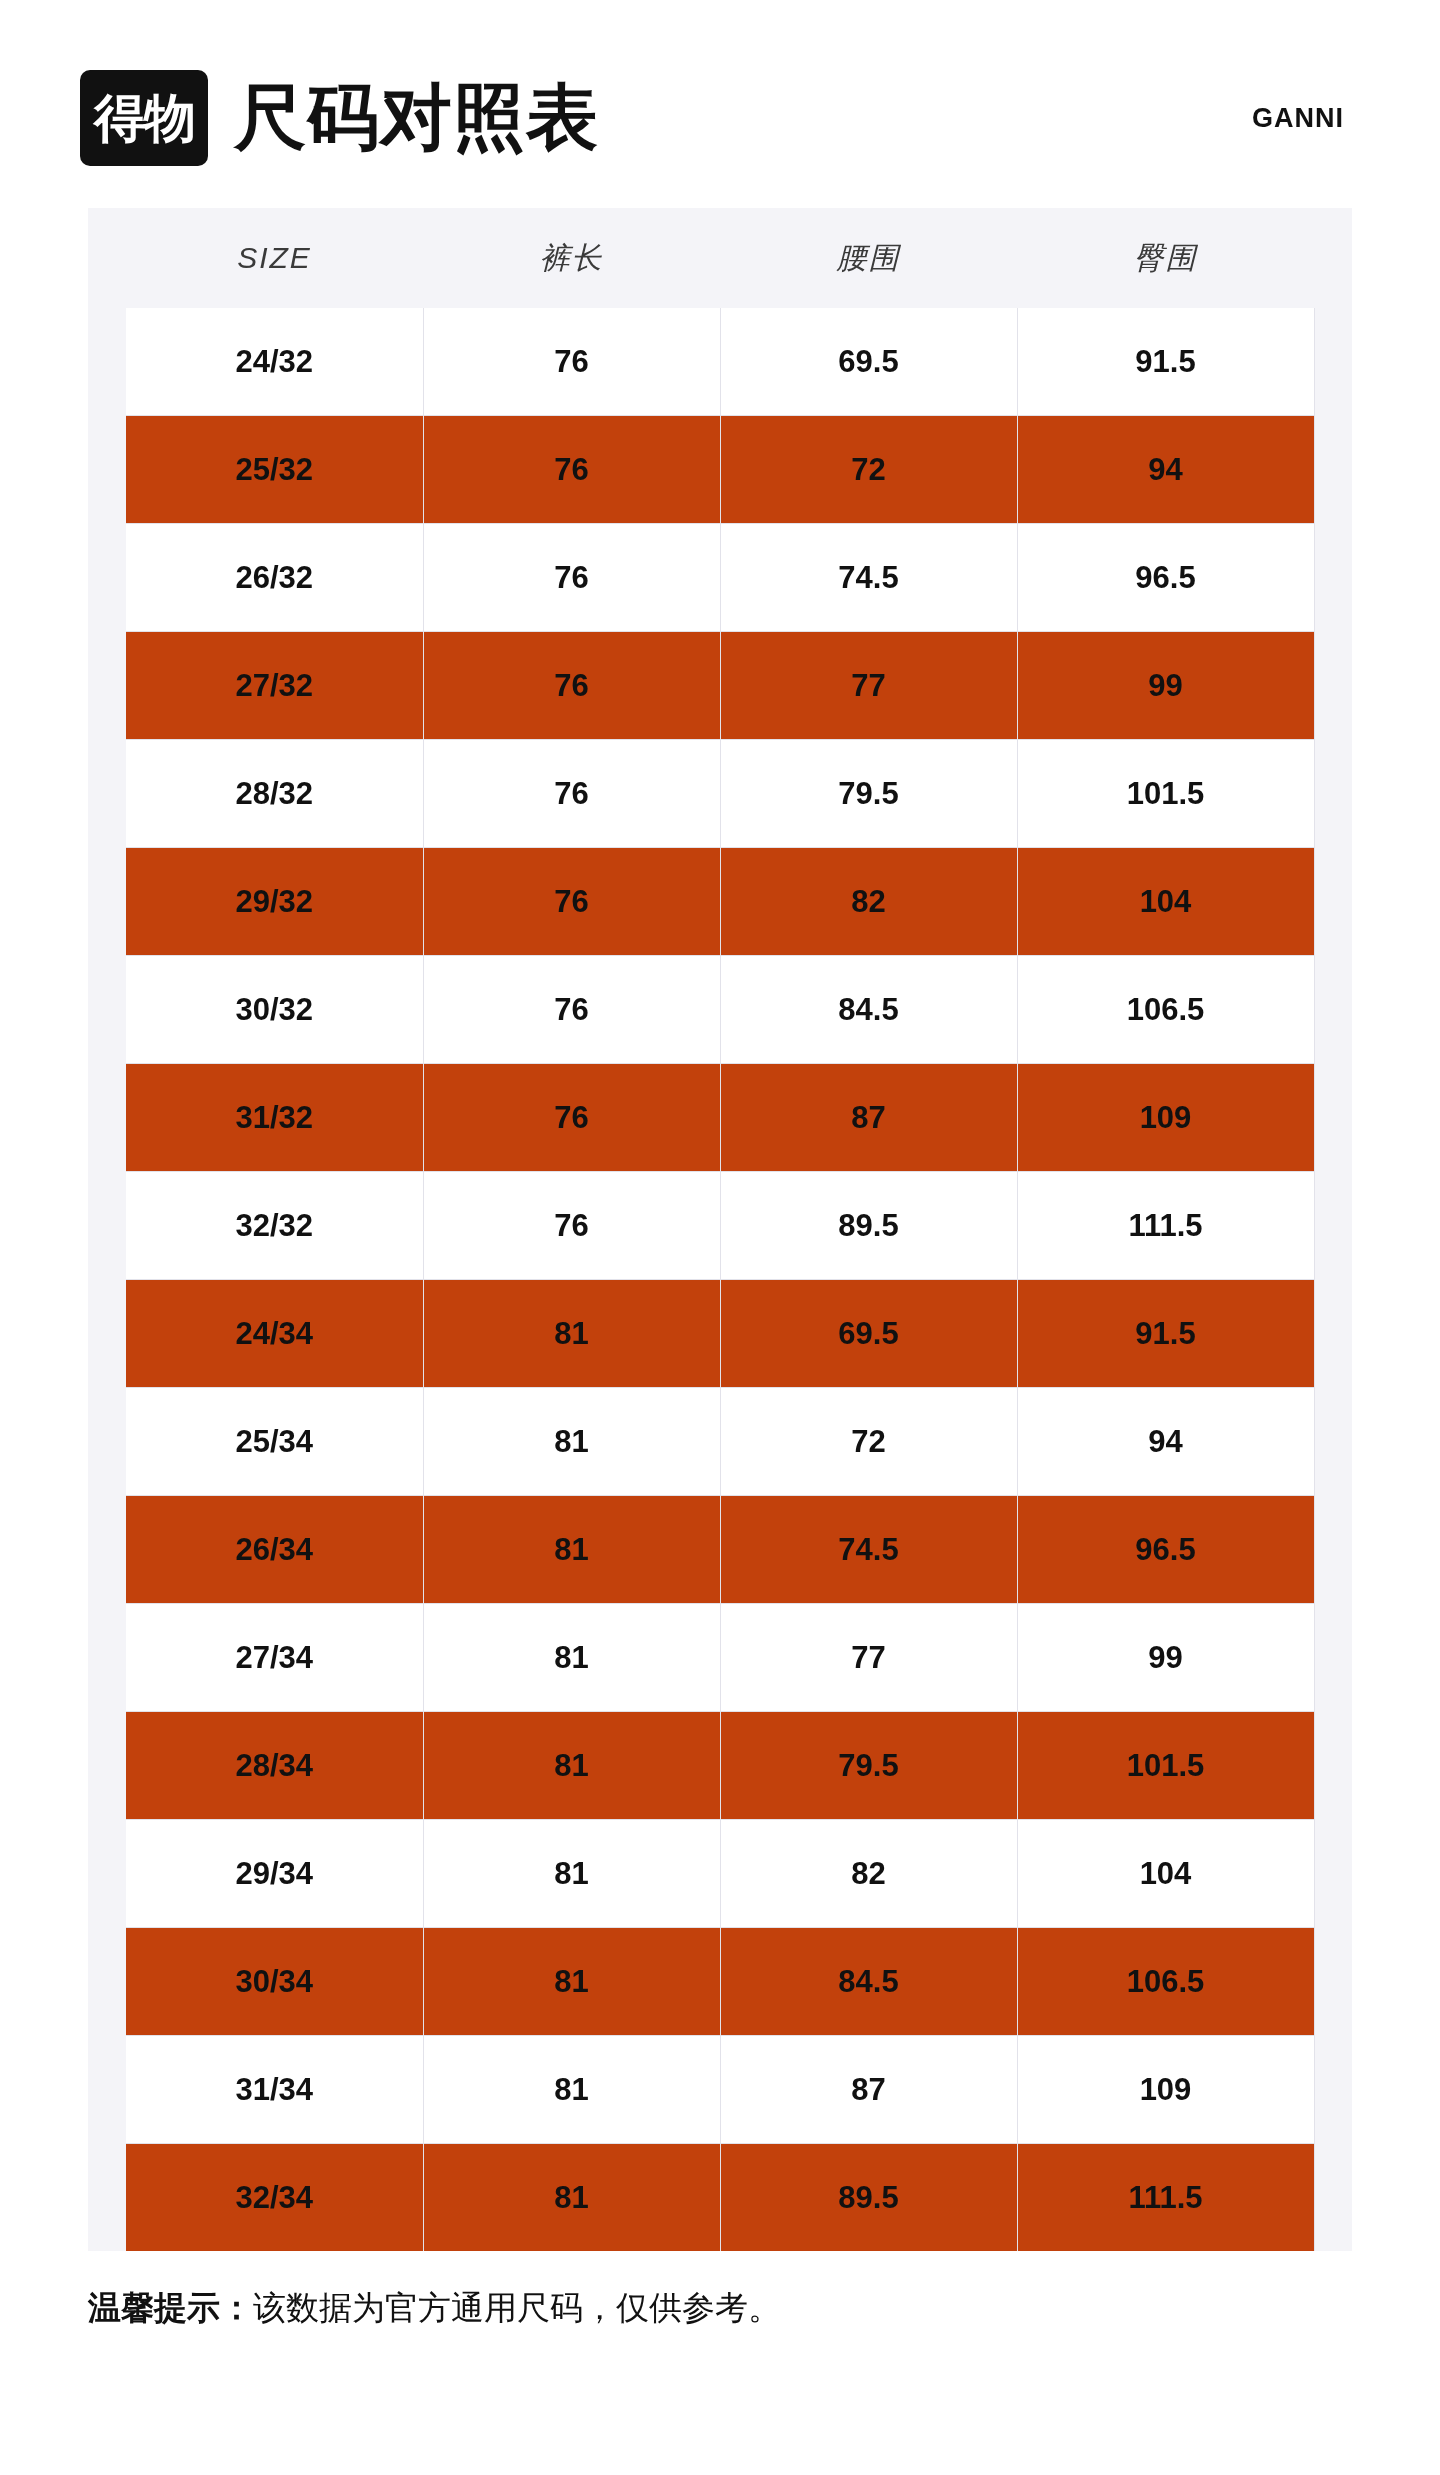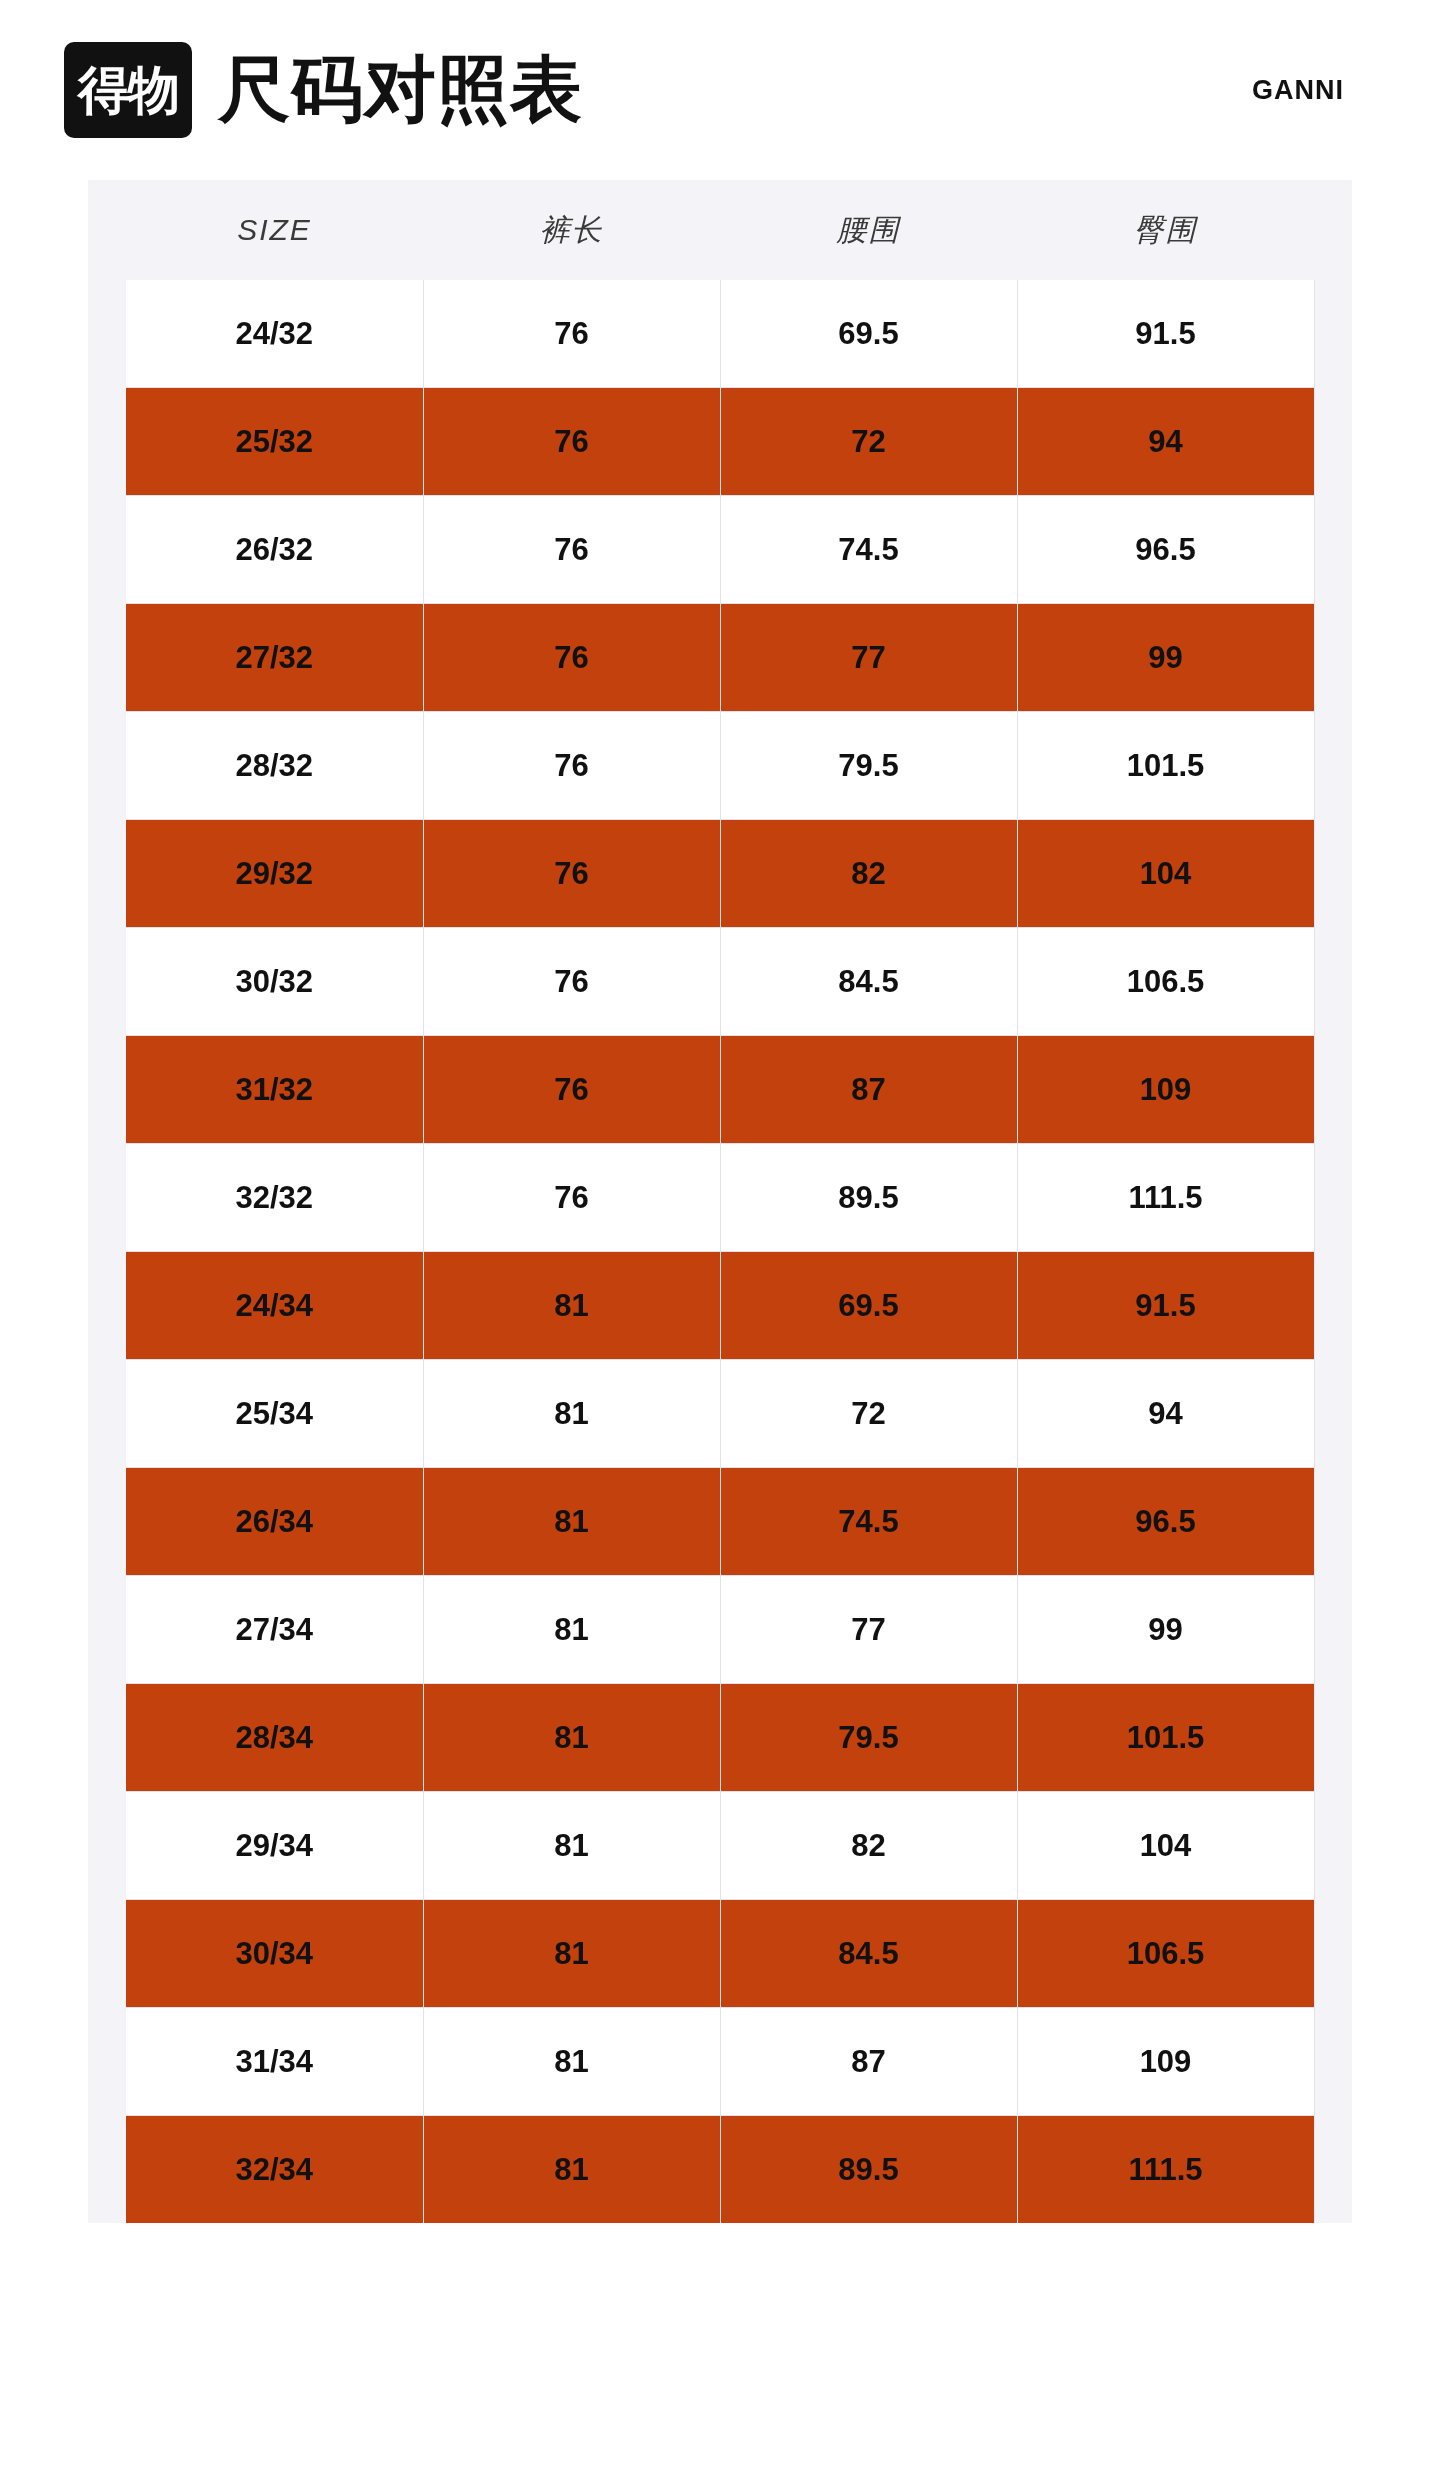--- a/index.html
+++ b/index.html
@@ -18,23 +18,24 @@
     width: 1440px;
     height: 2475px;
     box-sizing: border-box;
     padding: 0;
   }
 
   
   .header {
     display: flex;
     align-items: center;
-    padding: 30px 88px 0 64px;
+    padding: 30px 88px 0 80px;
     height: 150px;
     box-sizing: border-box;
+    margin-top: 28px;
   }
   .logo-badge {
     width: 128px;
     height: 96px;
     background: #111111;
     border-radius: 10px;
     display: flex;
     align-items: center;
     justify-content: center;
     flex: 0 0 auto;
@@ -293,14 +294,17 @@
             <td>32/34</td>
             <td>81</td>
             <td>89.5</td>
             <td>111.5</td>
             <td class="pad-col"></td>
           </tr>
         </tbody>
     </table>
   </div>
 
+  <div class="note">
+    <b>温馨提示：</b><span>该数据为官方通用尺码，仅供参考。</span>
+  </div>
 
 </div>
 
 </body></html>

